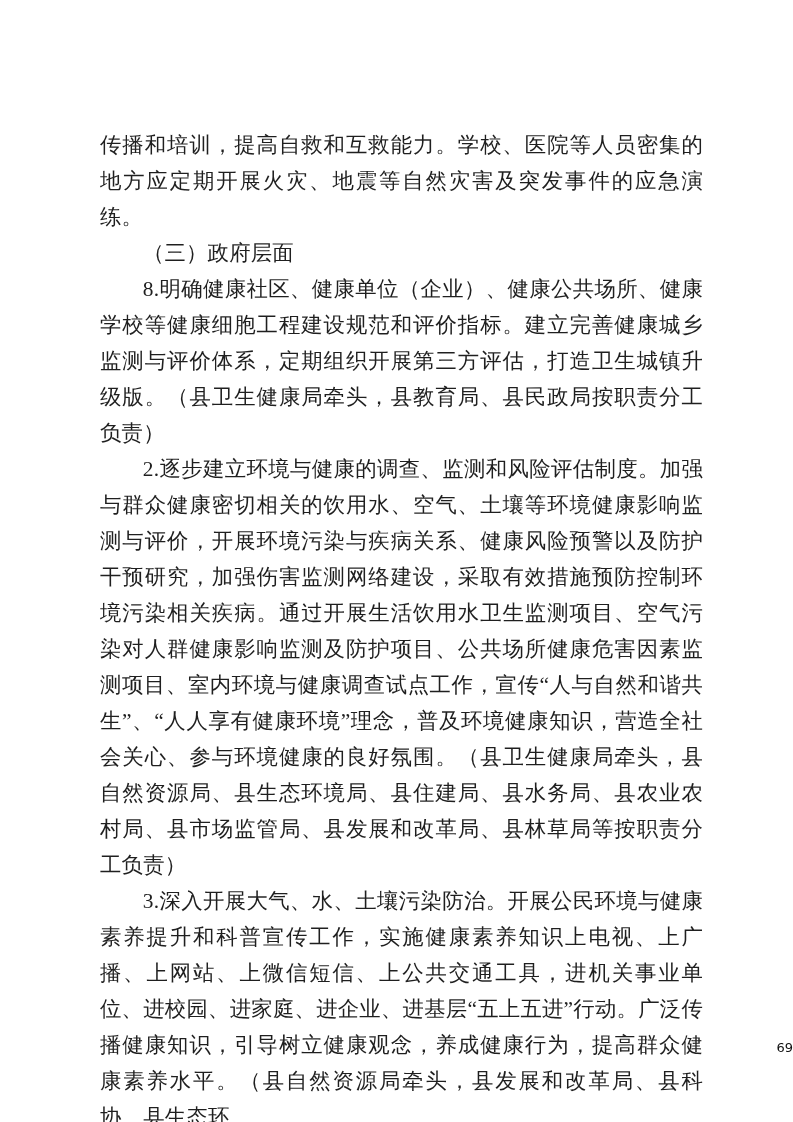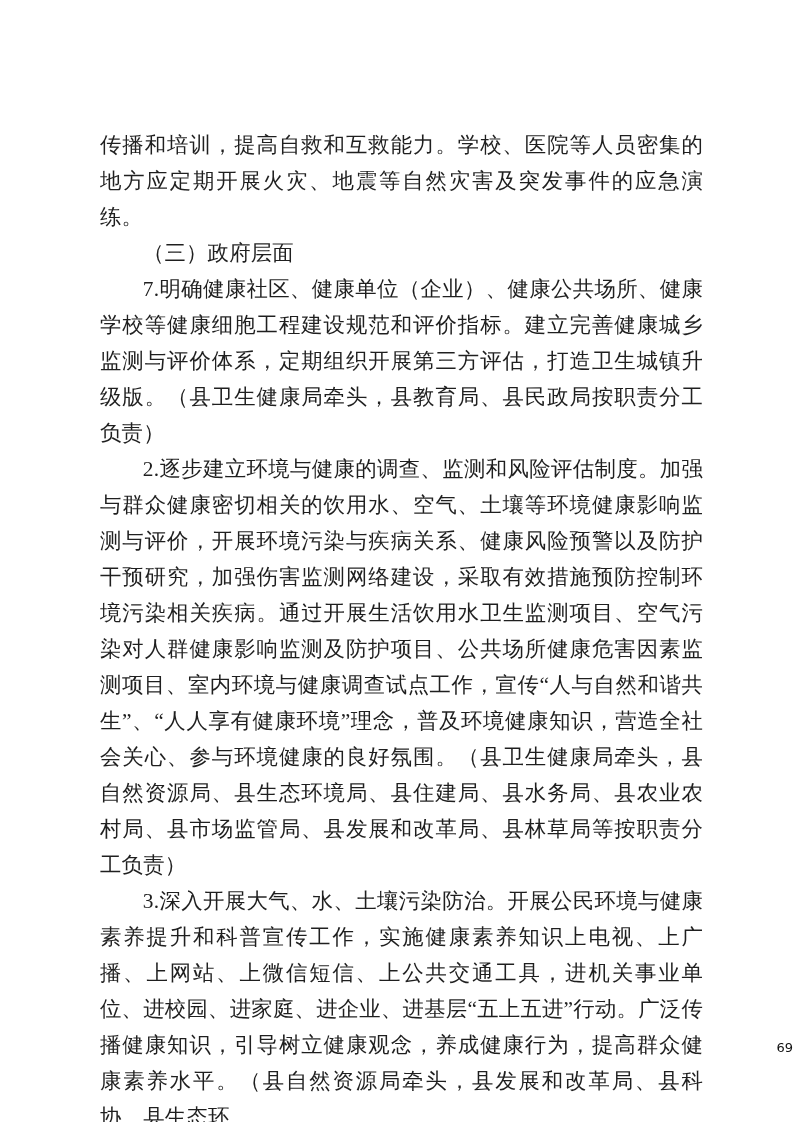--- a/index.html
+++ b/index.html
@@ -52,20 +52,20 @@
   }
 </style>
 </head>
 <body>
 
 <div class="page">
   <div class="doc-body">
 
   <p class="para">传播和培训，提高自救和互救能力。学校、医院等人员密集的地方应定期开展火灾、地震等自然灾害及突发事件的应急演练。</p>
       <p class="para indent heading">（三）政府层面</p>
-      <p class="para indent">7.明确健康社区、健康单位（企业）、健康公共场所、健康学校等健康细胞工程建设规范和评价指标。建立完善健康城乡监测与评价体系，定期组织开展第三方评估，打造卫生城镇升级版。（县卫生健康局牵头，县教育局、县民政局按职责分工负责）</p>
+      <p class="para indent">8.明确健康社区、健康单位（企业）、健康公共场所、健康学校等健康细胞工程建设规范和评价指标。建立完善健康城乡监测与评价体系，定期组织开展第三方评估，打造卫生城镇升级版。（县卫生健康局牵头，县教育局、县民政局按职责分工负责）</p>
       <p class="para indent">2.逐步建立环境与健康的调查、监测和风险评估制度。加强与群众健康密切相关的饮用水、空气、土壤等环境健康影响监测与评价，开展环境污染与疾病关系、健康风险预警以及防护干预研究，加强伤害监测网络建设，采取有效措施预防控制环境污染相关疾病。通过开展生活饮用水卫生监测项目、空气污染对人群健康影响监测及防护项目、公共场所健康危害因素监测项目、室内环境与健康调查试点工作，宣传“人与自然和谐共生”、“人人享有健康环境”理念，普及环境健康知识，营造全社会关心、参与环境健康的良好氛围。（县卫生健康局牵头，县自然资源局、县生态环境局、县住建局、县水务局、县农业农村局、县市场监管局、县发展和改革局、县林草局等按职责分工负责）</p>
       <p class="para indent">3.深入开展大气、水、土壤污染防治。开展公民环境与健康素养提升和科普宣传工作，实施健康素养知识上电视、上广播、上网站、上微信短信、上公共交通工具，进机关事业单位、进校园、进家庭、进企业、进基层“五上五进”行动。广泛传播健康知识，引导树立健康观念，养成健康行为，提高群众健康素养水平。（县自然资源局牵头，县发展和改革局、县科协、县生态环</p>
     </div>
   <div class="footer">
     <span class="page-number">69</span>
   </div>
 </div>
 
 </body></html>

